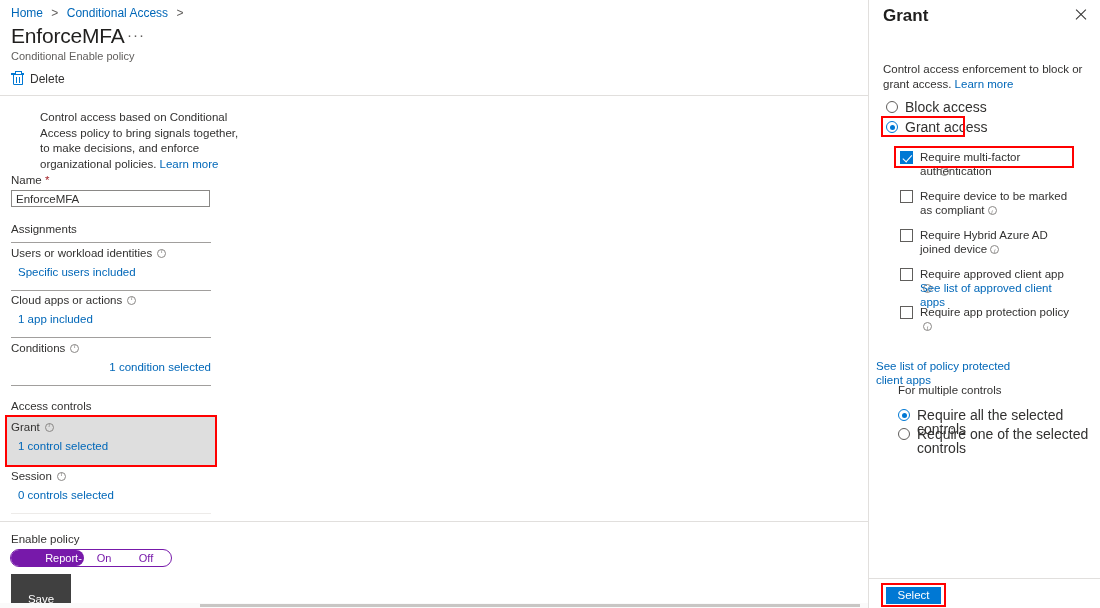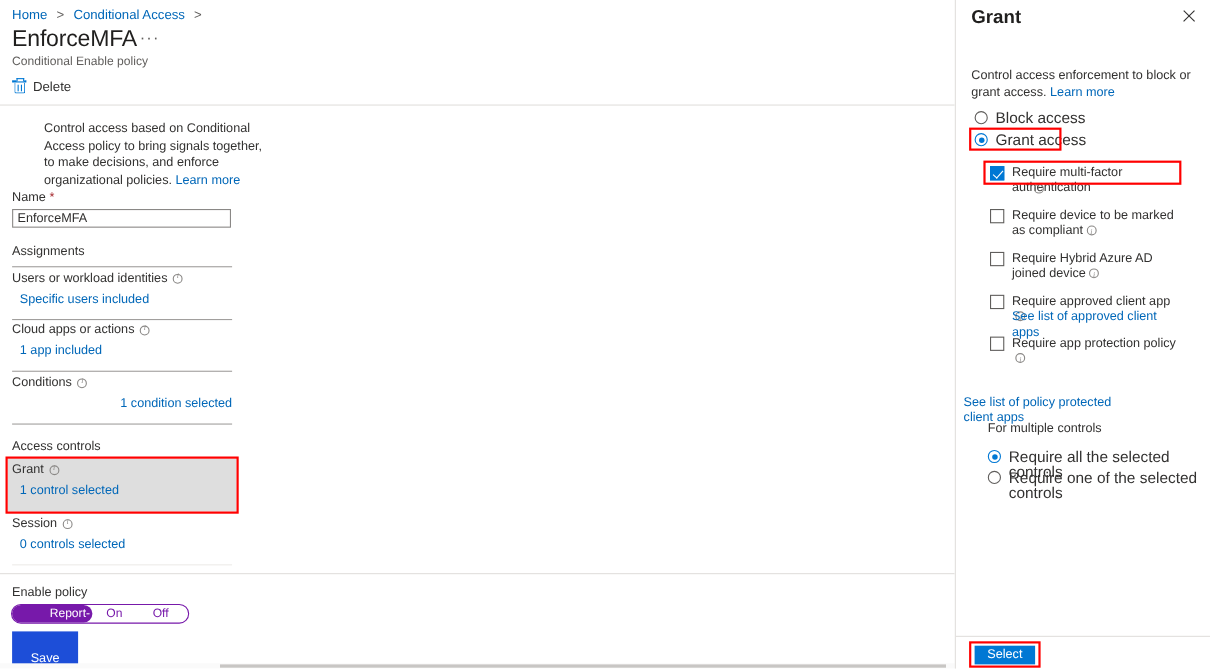--- a/index.html
+++ b/index.html
@@ -123,21 +123,21 @@
   }
   #policy-toggle .opt.active {
     background: #7719aa; color: #fff; border-radius: 8px; padding-left: 32px;
   }
   #policy-toggle .opt.o1 { width: 73px; margin-left: 0px; }
   #policy-toggle .opt.o2 { width: 40px; }
   #policy-toggle .opt.o3 { width: 44px; }
 
   #save-btn {
     position: absolute; left: 11px; top: 574px; width: 60px; height: 32px;
-    background: #1d4ed8; color: #fff; border: none;
+    background: #404040; color: #fff; border: none;
     font-family: "Liberation Sans", sans-serif; font-size: 11.5px;
     cursor: pointer; padding: 16px; line-height: 18px; text-align: center;
   }
 
   
   #grant-panel {
     position: absolute; left: 868px; top: 0; width: 232px; height: 608px;
     background: #fff; border-left: 1px solid #e1dfdd;
   }
   #gp-title {

